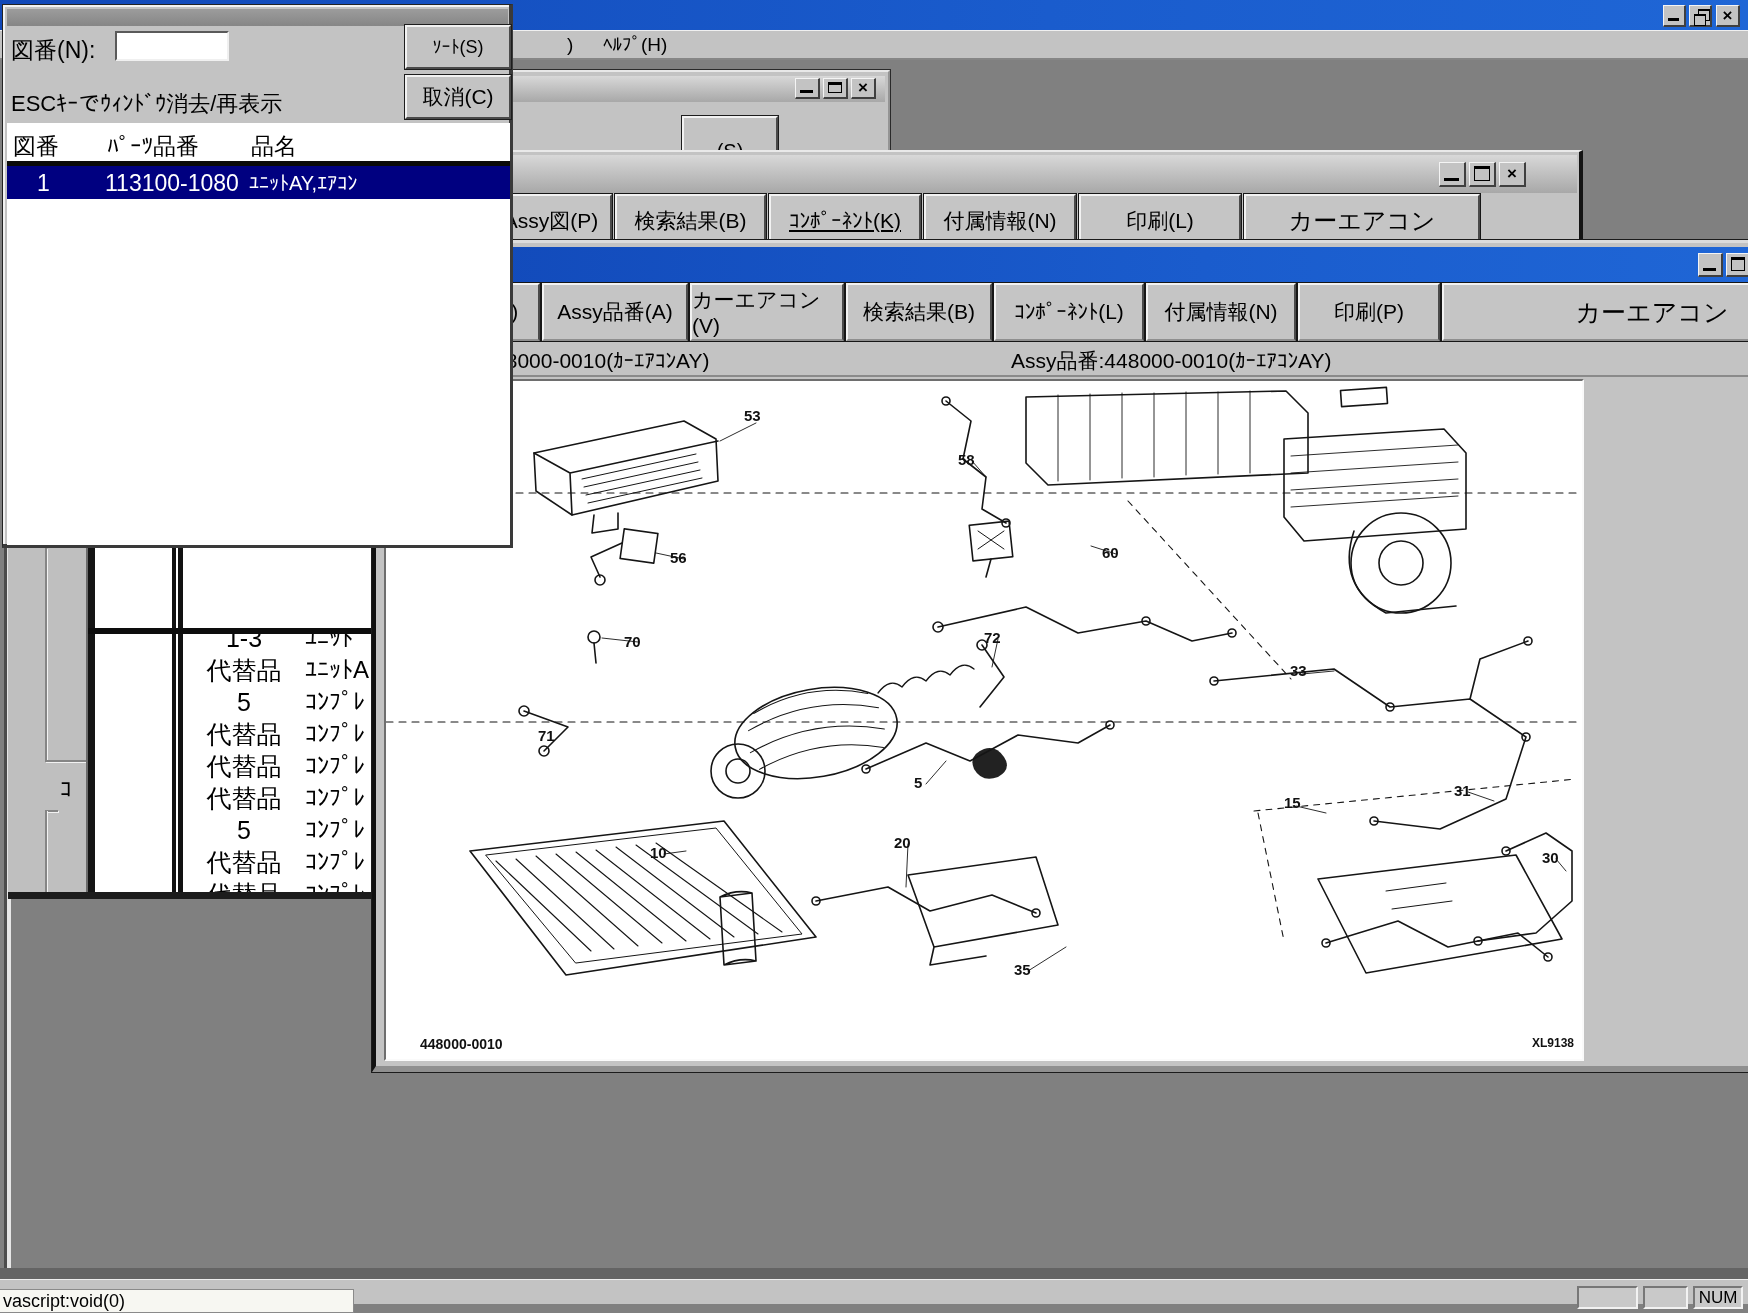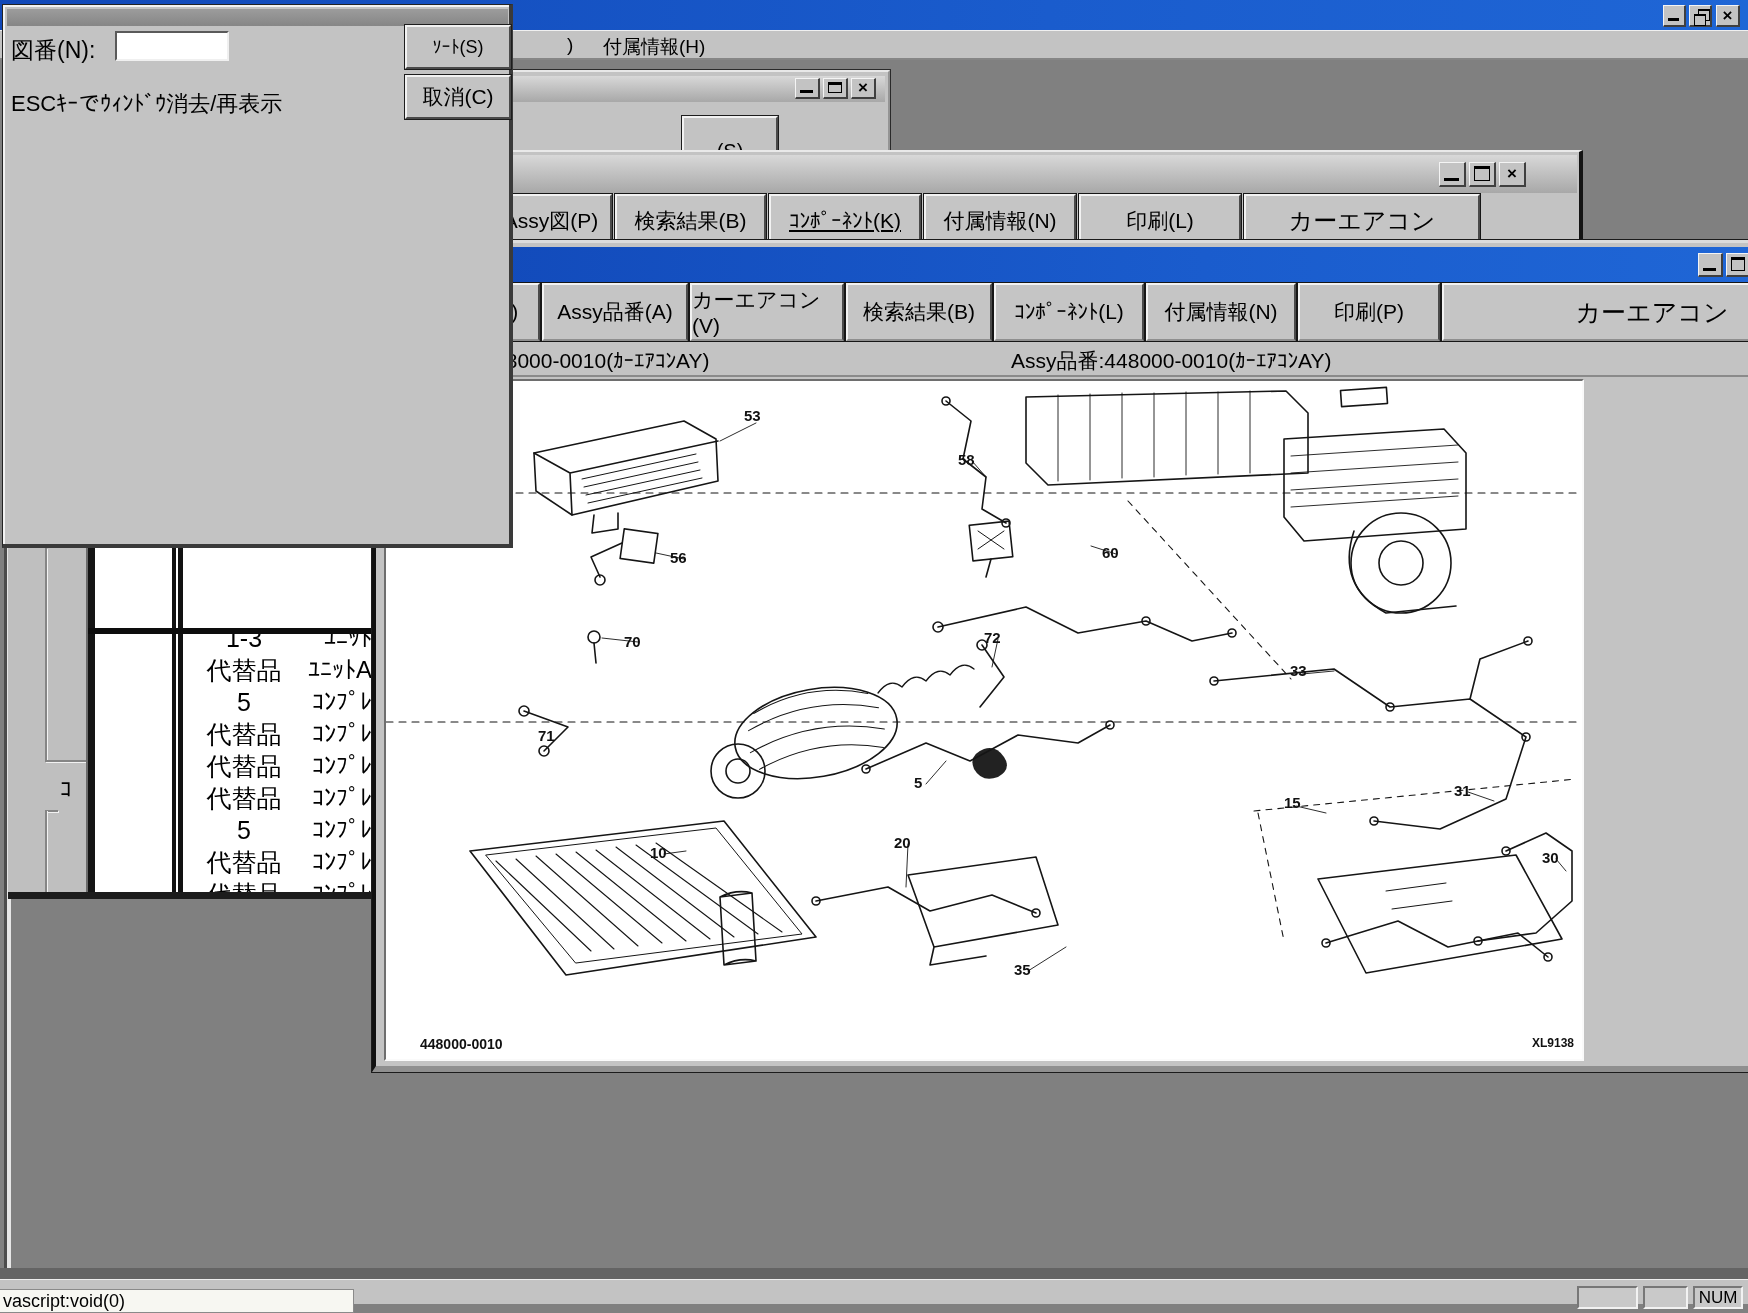--- a/index.html
+++ b/index.html
@@ -20,21 +20,21 @@
   .ico-min::after{content:"";position:absolute;left:4px;right:5px;bottom:4px;height:3px;background:#000;}
   .ico-max::after{content:"";position:absolute;left:4px;right:4px;top:3px;bottom:4px;
                   border:1px solid #000;border-top:3px solid #000;}
   .ico-restore::before{content:"";position:absolute;left:8px;top:3px;width:10px;height:9px;
                   border:1px solid #000;border-top:2px solid #000;background:#c3c3c3;}
   .ico-restore::after{content:"";position:absolute;left:4px;top:8px;width:10px;height:9px;
                   border:1px solid #000;border-top:2px solid #000;background:#c3c3c3;}
   .ico-close{display:flex;align-items:center;justify-content:center;font-weight:bold;font-size:17px;}
   .titlebar-blue{background:linear-gradient(90deg,#1148b8 0%,#1a5ccd 60%,#1f66d6 100%);}
   .titlebar-gray{background:linear-gradient(#d8d8d8,#a8a8a8);}
-  .listrow{display:flex;height:32px;align-items:center;justify-content:space-between;}
+  .listrow{display:flex;height:32px;align-items:center;}
   .listrow .qty{width:122px;text-align:center;font-size:25px;}
   .listrow .nm{font-size:24px;white-space:nowrap;}
   .etch{background:#858585;box-shadow:1px 1px 0 #f2f2f2;}
   svg text{font-family:"Liberation Sans","DejaVu Sans",sans-serif;}
 </style>
 </head>
 <body>
 
 <div id="screen">
 
@@ -42,21 +42,21 @@
   <div class="abs" style="left:7px;top:58px;width:4px;height:1212px;background:#e6e6e6;"></div>
 
   <div class="abs titlebar-blue" style="left:0;top:0;width:1748px;height:30px;">
     <div class="tbtn ico-min" style="left:1663px;top:5px;width:23px;height:22px;"></div>
     <div class="tbtn ico-restore" style="left:1689px;top:5px;width:23px;height:22px;"></div>
     <div class="tbtn ico-close" style="left:1716px;top:5px;width:24px;height:22px;">×</div>
   </div>
 
   <div class="abs" style="left:0;top:30px;width:1748px;height:30px;background:#c3c3c3;border-bottom:2px solid #868686;box-shadow:inset 0 1px 0 #f0f0f0;">
     <span class="abs" style="left:567px;top:4px;font-size:19px;">)</span>
-    <span class="abs" style="left:603px;top:4px;font-size:19px;">付属情報(H)</span>
+    <span class="abs" style="left:603px;top:4px;font-size:19px;">ﾍﾙﾌﾟ(H)</span>
   </div>
 
   <div class="abs" style="left:430px;top:70px;width:460px;height:140px;background:#c3c3c3;border:2px outset #e8e8e8;outline:1px solid #2a2a2a;">
     <div class="abs titlebar-gray" style="left:3px;top:4px;right:3px;height:26px;">
       <div class="tbtn ico-min" style="left:360px;top:2px;width:25px;height:21px;"></div>
       <div class="tbtn ico-max" style="left:388px;top:2px;width:25px;height:21px;"></div>
       <div class="tbtn ico-close" style="left:416px;top:2px;width:25px;height:21px;">×</div>
     </div>
     <div class="btn abs" style="left:250px;top:44px;width:96px;height:66px;overflow:hidden;">
       <span style="font-size:20px;margin-top:4px;">(S)</span>
@@ -298,20 +298,31 @@
     <span class="abs" style="left:8px;top:30px;font-size:23px;">図番(N):</span>
     <input class="abs sunken" style="left: 112px; top: 26px; width: 114px; height: 30px; font-size: 22px; border-radius: 0px; padding: 0px 4px;" value="">
     <div class="btn abs" style="left:402px;top:20px;width:106px;height:44px;">
         <span style="font-size:18px;">ｿｰﾄ(S)</span>
       </div>
     <div class="btn abs" style="left:402px;top:70px;width:106px;height:44px;">
         <span style="font-size:21px;">取消(C)</span>
       </div>
     <span class="abs" style="left:8px;top:84px;font-size:22px;white-space:nowrap;">ESCｷｰでｳｨﾝﾄﾞｳ消去/再表示</span>
 
+    <div class="abs" style="left:4px;top:118px;width:503px;height:422px;background:#fff;">
+      <span class="abs" style="left:6px;top:8px;font-size:23px;">図番</span>
+      <span class="abs" style="left:100px;top:8px;font-size:23px;">ﾊﾟｰﾂ品番</span>
+      <span class="abs" style="left:244px;top:8px;font-size:23px;">品名</span>
+      <div class="abs" style="left:0;top:38px;width:503px;height:5px;background:#0a0a0a;"></div>
+      <div class="abs" style="left:0;top:43px;width:503px;height:33px;background:#000080;color:#fff;">
+        <span class="abs" style="left:30px;top:4px;font-size:23px;">1</span>
+        <span class="abs" style="left:98px;top:4px;font-size:23px;">113100-1080</span>
+        <span class="abs" style="left:242px;top:6px;font-size:20px;">ﾕﾆｯﾄAY,ｴｱｺﾝ</span>
+      </div>
+    </div>
   </div>
 
   <div class="abs" style="left:0;top:1268px;width:1748px;height:11px;background:#646464;"></div>
   <div class="abs" style="left:0;top:1279px;width:1748px;height:25px;background:#c3c3c3;border-top:1px solid #ededed;">
     <div class="abs" style="left:1577px;top:6px;width:61px;height:23px;background:#c9c9c9;border:2px solid;border-color:#777 #f2f2f2 #f2f2f2 #777;"><span></span></div>
     <div class="abs" style="left:1643px;top:6px;width:45px;height:23px;background:#c9c9c9;border:2px solid;border-color:#777 #f2f2f2 #f2f2f2 #777;"><span></span></div>
     <div class="abs" style="left:1693px;top:6px;width:50px;height:23px;background:#c9c9c9;border:2px solid;border-color:#777 #f2f2f2 #f2f2f2 #777;display:flex;align-items:center;justify-content:center;font-size:17px;">
         <span>NUM</span>
       </div>
   </div>

